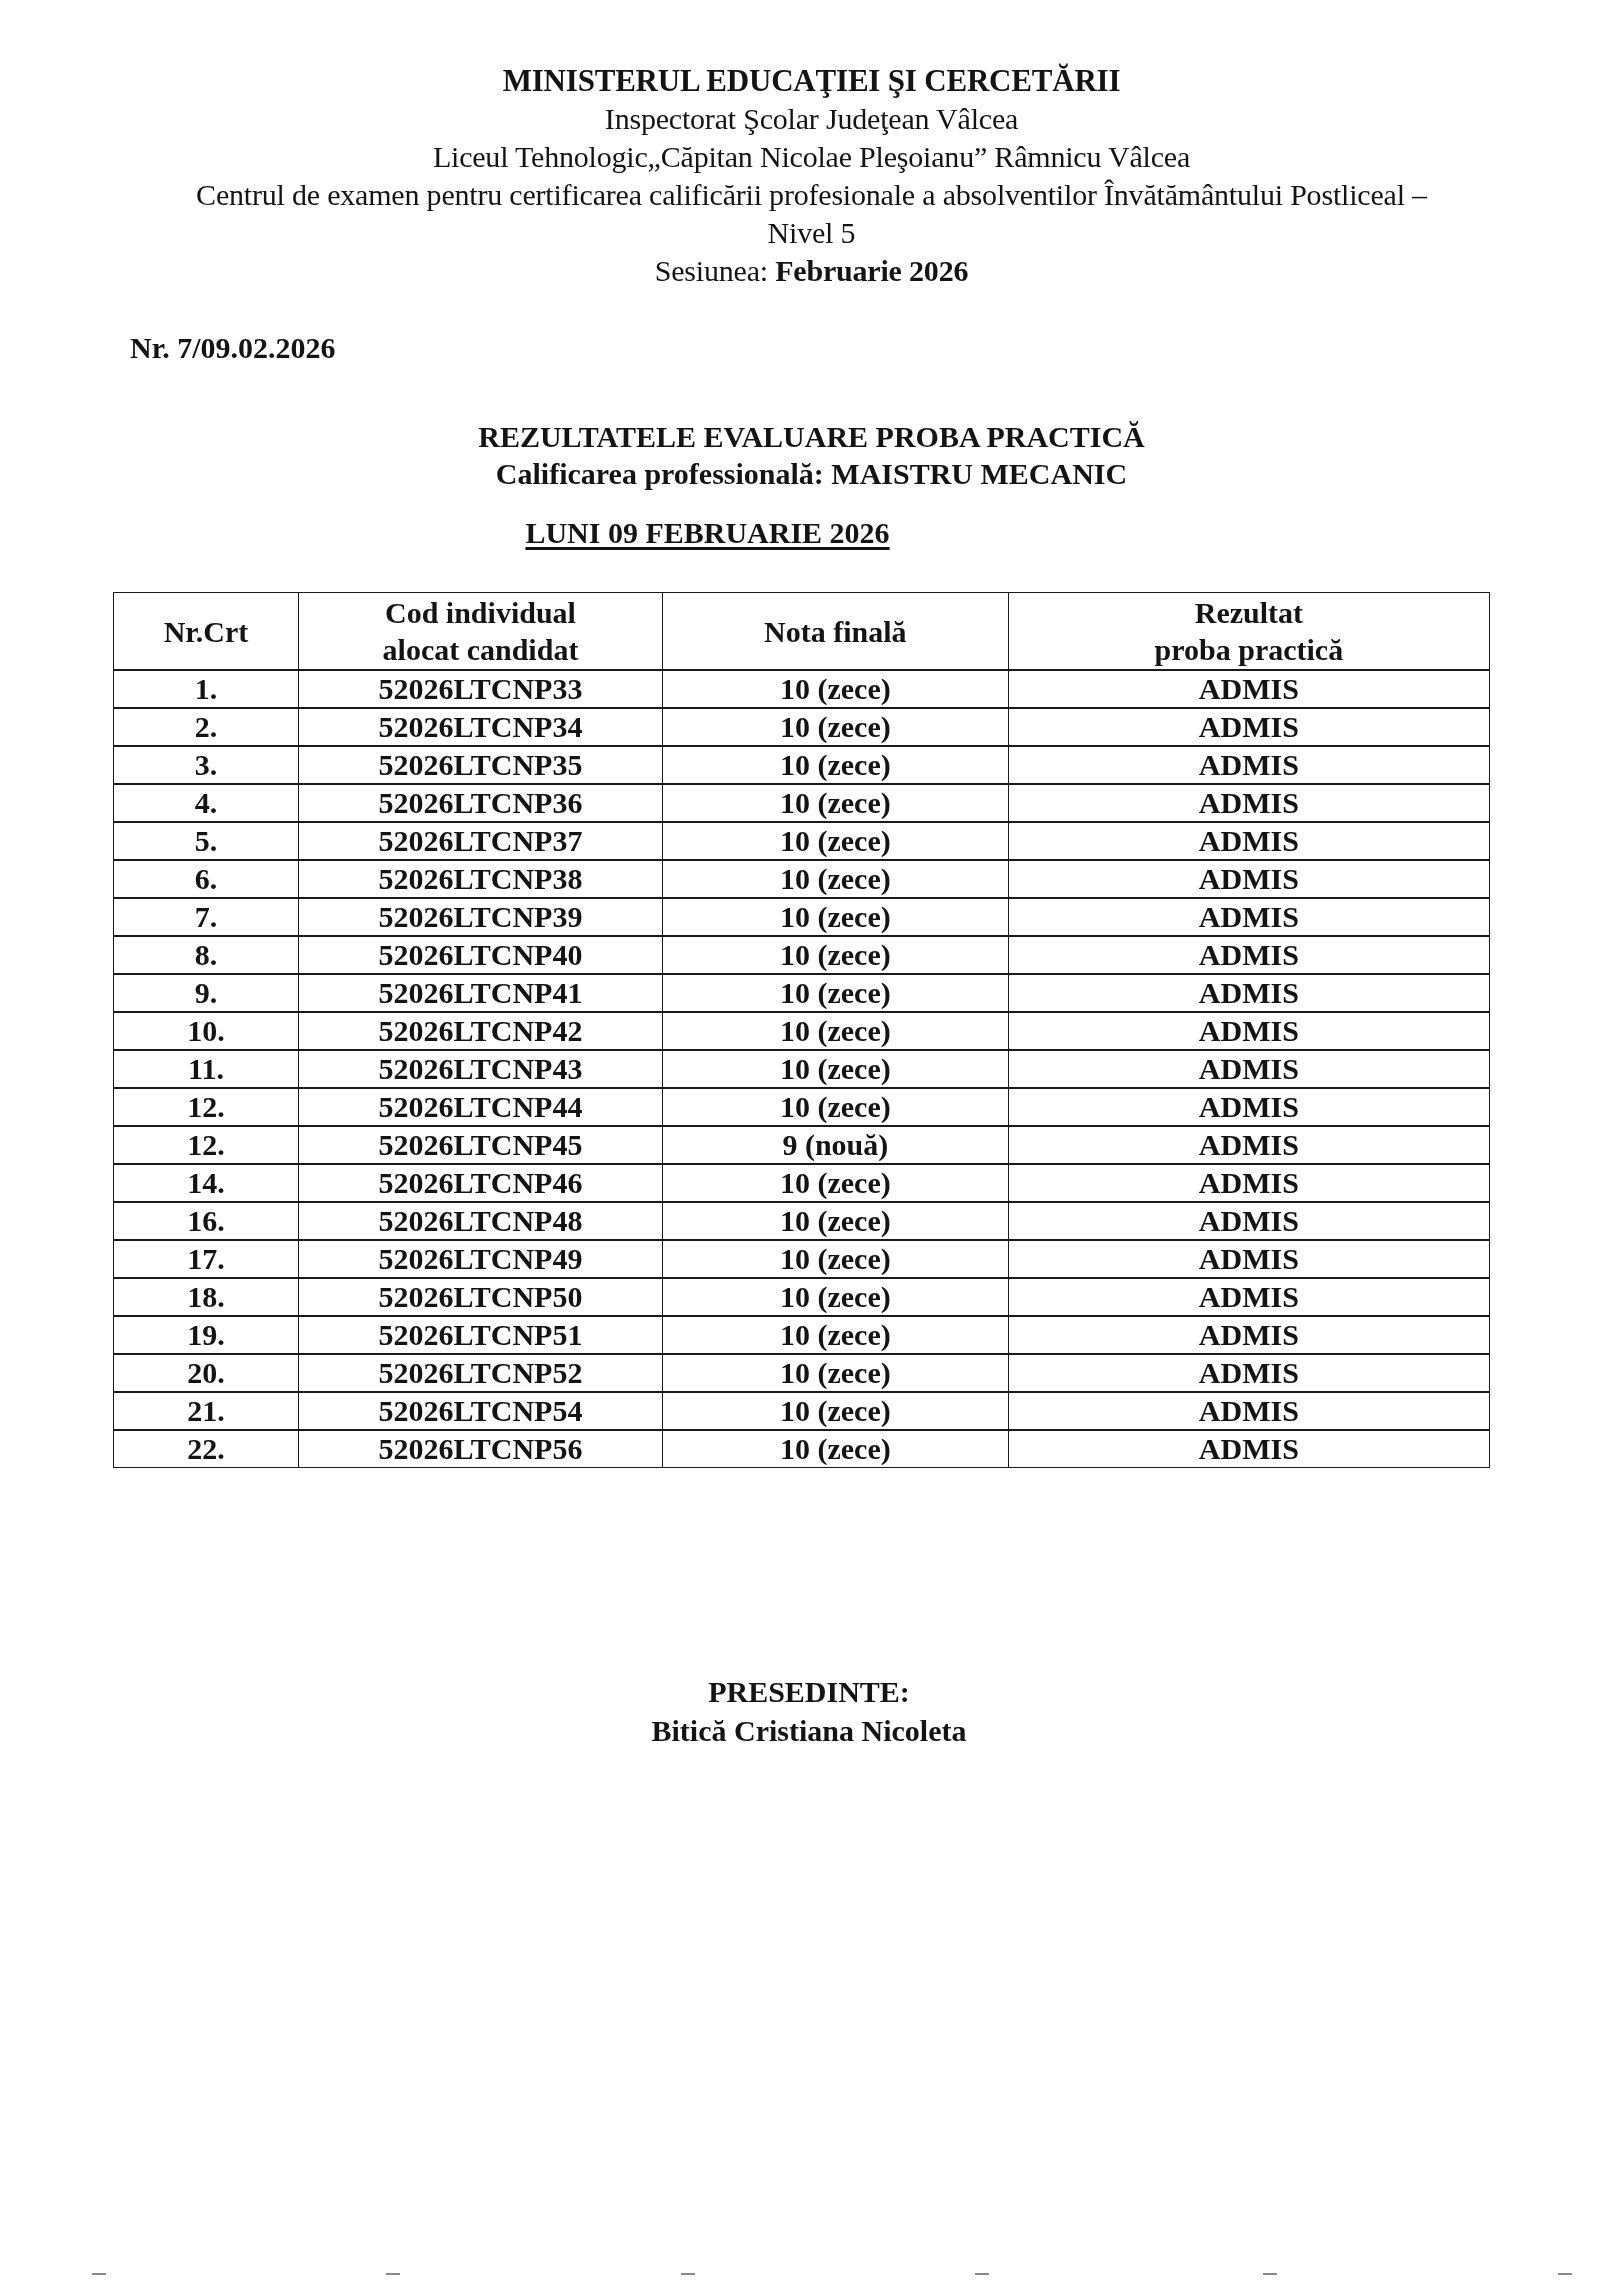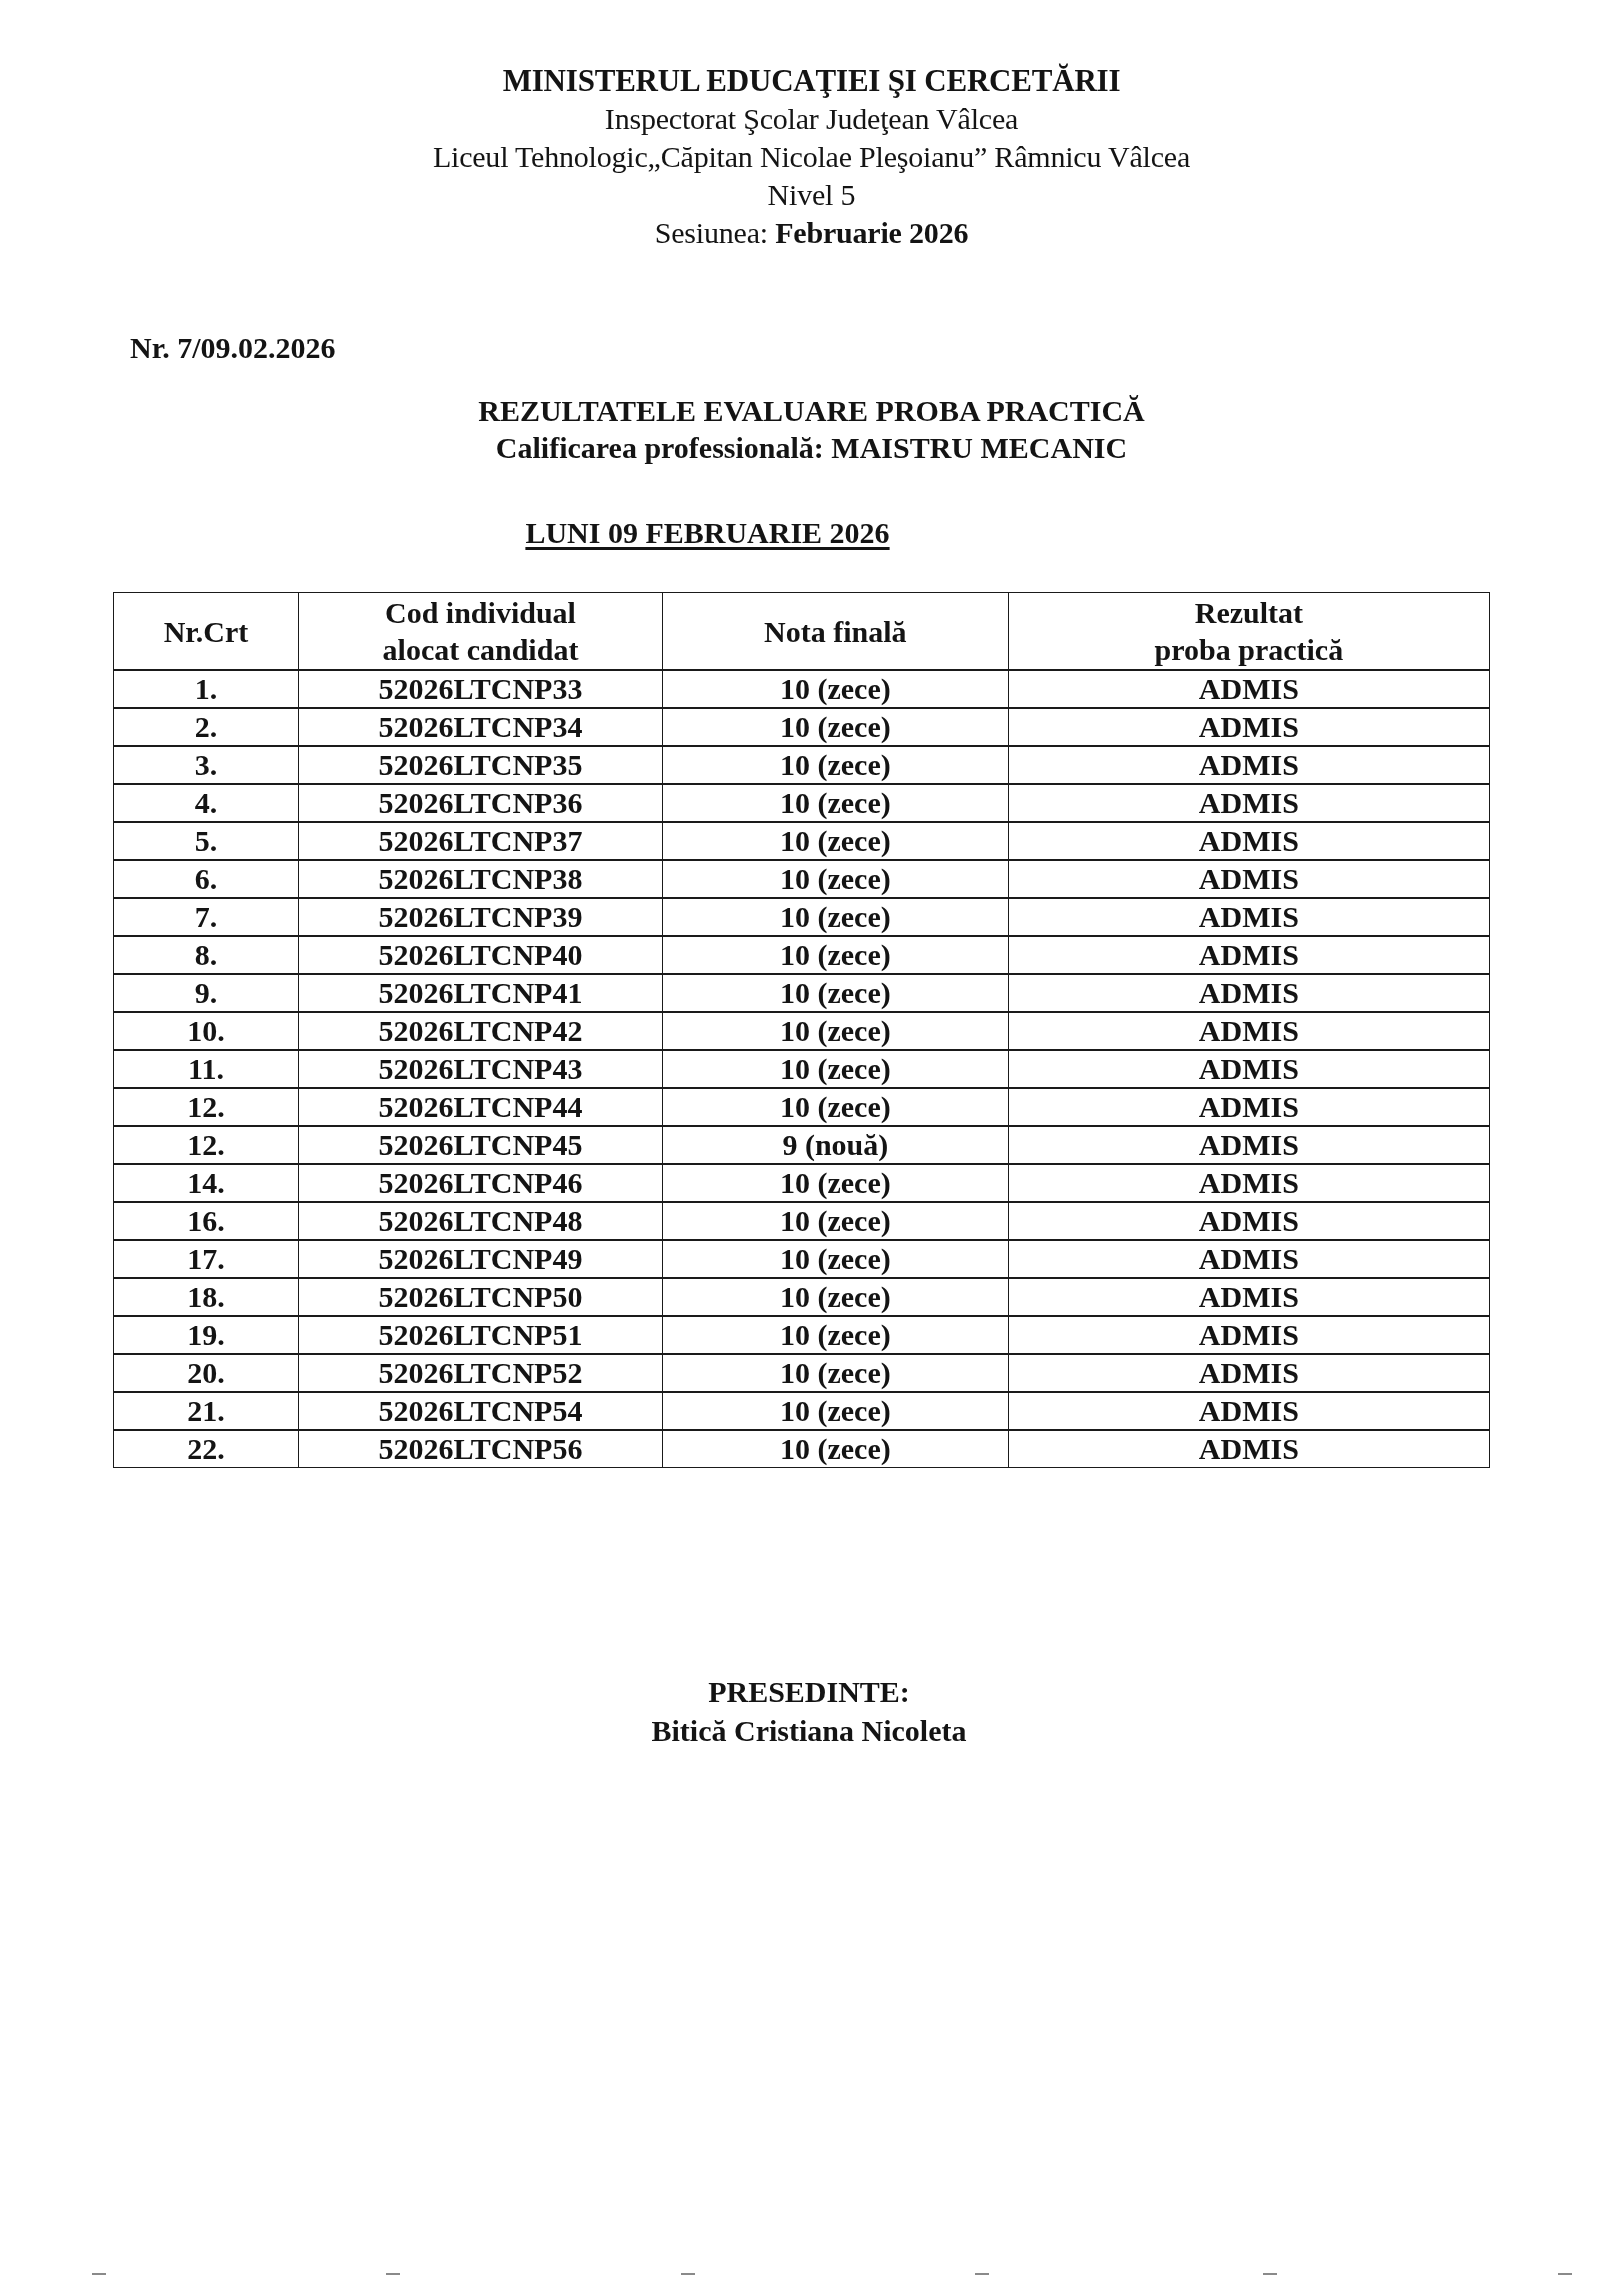--- a/index.html
+++ b/index.html
@@ -36,21 +36,21 @@
     .ref-number {
       position: absolute;
       top: 331px;
       left: 130px;
       font-size: 30px;
       font-weight: bold;
     }
 
     .title-block {
       position: absolute;
-      top: 392px;
+      top: 418px;
       left: 0;
       width: 1623px;
       text-align: center;
       font-weight: bold;
     }
     .title-block .line {
       font-size: 30px;
       line-height: 37px;
     }
 
@@ -121,20 +121,21 @@
       background: #8a8a8a;
     }
   </style>
 </head>
 <body>
 
 <div class="header">
   <div class="line ministry">MINISTERUL EDUCAŢIEI ŞI CERCETĂRII</div>
   <div class="line">Inspectorat Şcolar Judeţean  Vâlcea</div>
   <div class="line">Liceul Tehnologic„Căpitan Nicolae Pleşoianu” Râmnicu Vâlcea</div>
+  <div class="line">Centrul de examen pentru certificarea calificării  profesionale a absolventilor Învătământului Postliceal –</div>
   <div class="line">Nivel 5</div>
   <div class="line">
     <span>Sesiunea: </span><b>Februarie 2026</b>
   </div>
 </div>
 
 <div class="ref-number">Nr. 7/09.02.2026</div>
 
 <div class="title-block">
   <div class="line">REZULTATELE EVALUARE PROBA PRACTICĂ</div>

